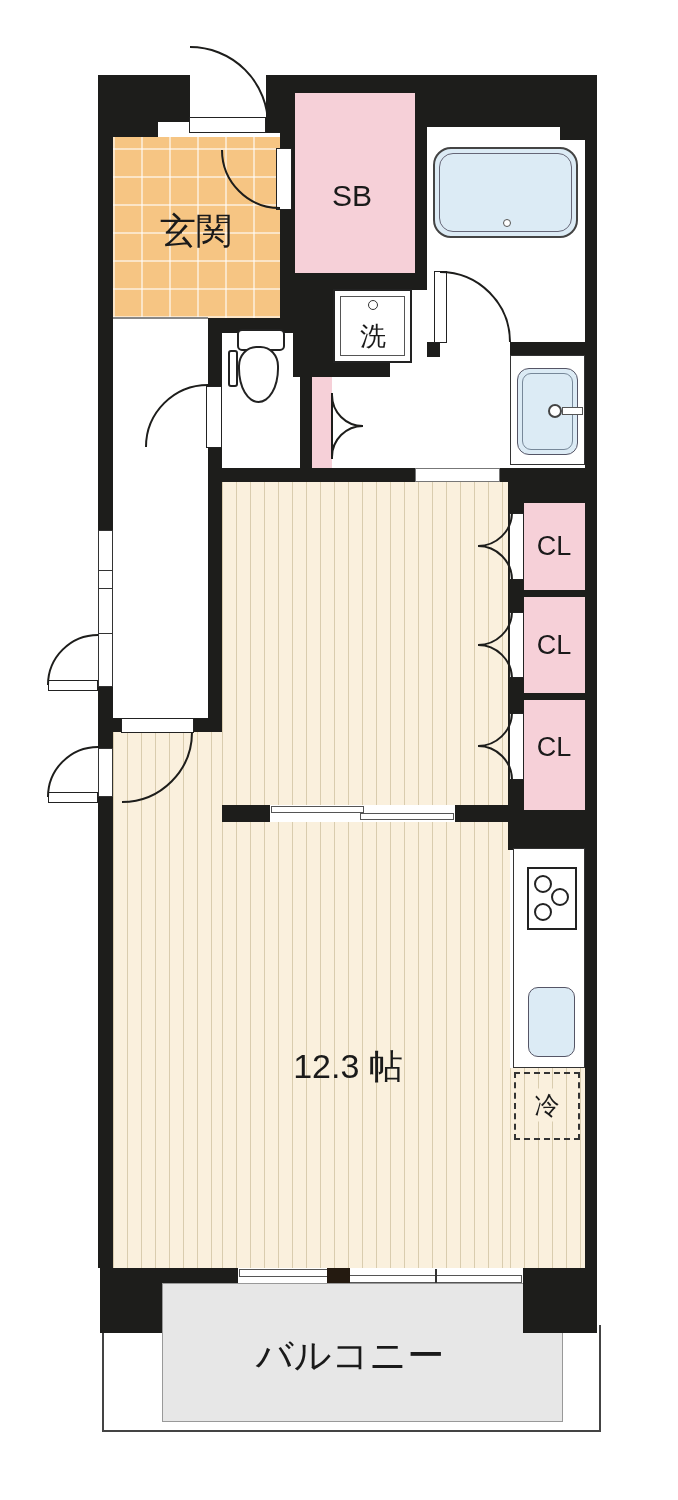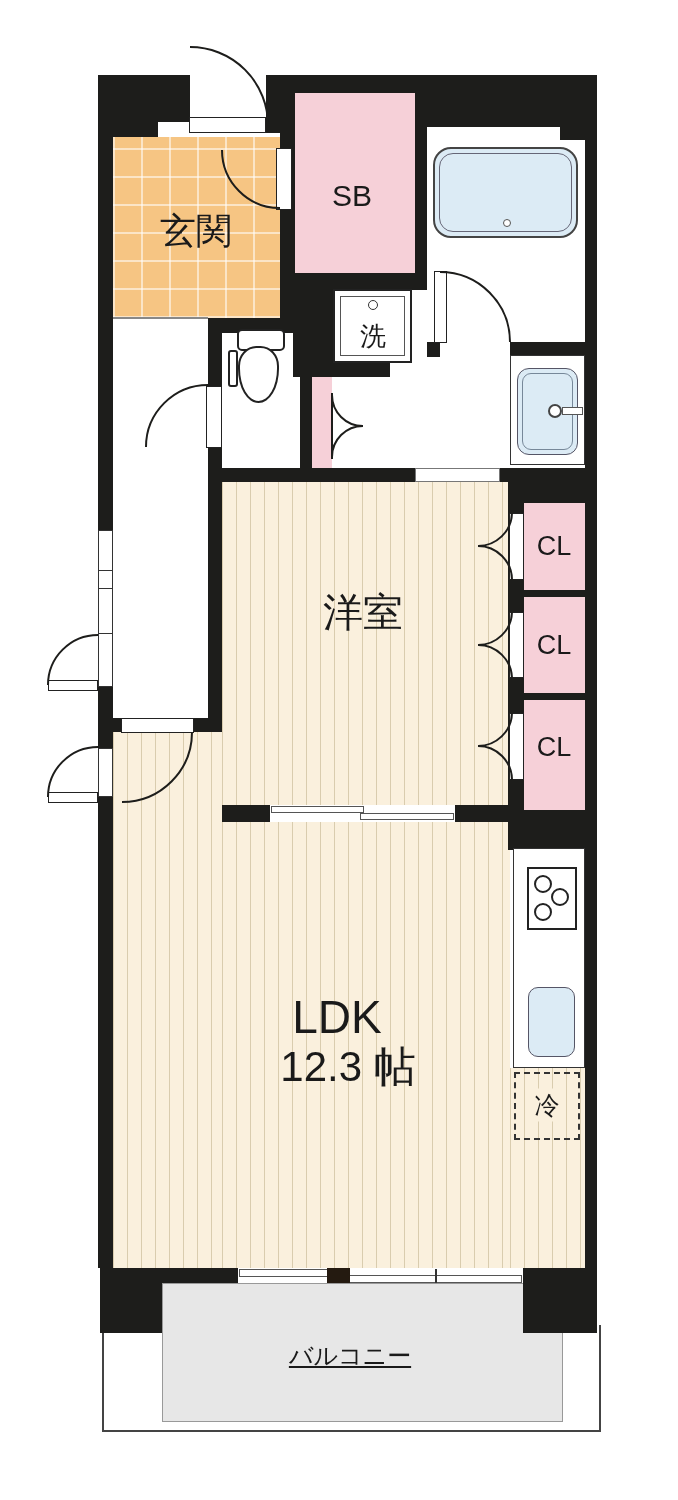--- a/index.html
+++ b/index.html
@@ -163,22 +163,20 @@
       <path d="M 332 393 L 332 459 M 332 395 A 31 31 0 0 0 363 426 M 332 457 A 31 31 0 0 1 363 426"></path>
       <path d="M 512 513 A 34 34 0 0 1 478 546 M 512 580 A 34 34 0 0 0 478 546"></path>
       <path d="M 512 612 A 34 34 0 0 1 478 645 M 512 678 A 34 34 0 0 0 478 645"></path>
       <path d="M 512 713 A 34 34 0 0 1 478 746 M 512 780 A 34 34 0 0 0 478 746"></path>
     </g>
   </svg>
 
   <div class="room-label" style="left:196px;top:231px;font-size:36px;">玄関</div>
   <div class="room-label" style="left:352px;top:196px;font-size:30px;">SB</div>
   <div class="room-label" style="left:373px;top:336px;font-size:26px;">洗</div>
-  <div class="room-label" style="left:363px;top:612px;font-size:40px;">洋室</div>
   <div class="room-label" style="left:554px;top:546px;font-size:27px;">CL</div>
   <div class="room-label" style="left:554px;top:645px;font-size:27px;">CL</div>
   <div class="room-label" style="left:554px;top:747px;font-size:27px;">CL</div>
-  <div class="room-label" style="left:337px;top:1017px;font-size:46px;">LDK</div>
-  <div class="room-label" style="left:348px;top:1067px;font-size:42px;">12.3 帖</div>
+  <div class="room-label" style="left:348px;top:1067px;font-size:34px;">12.3 帖</div>
   <div class="room-label" style="left:547px;top:1105px;font-size:25px;background:#faf0dd;padding:0 2px;">冷</div>
-  <div class="room-label" style="left:350px;top:1356px;font-size:24px;text-decoration:underline;">バルコニー</div>
+  <div class="room-label" style="left:350px;top:1356px;font-size:37px;">バルコニー</div>
 
 </div>
 
 </body></html>

